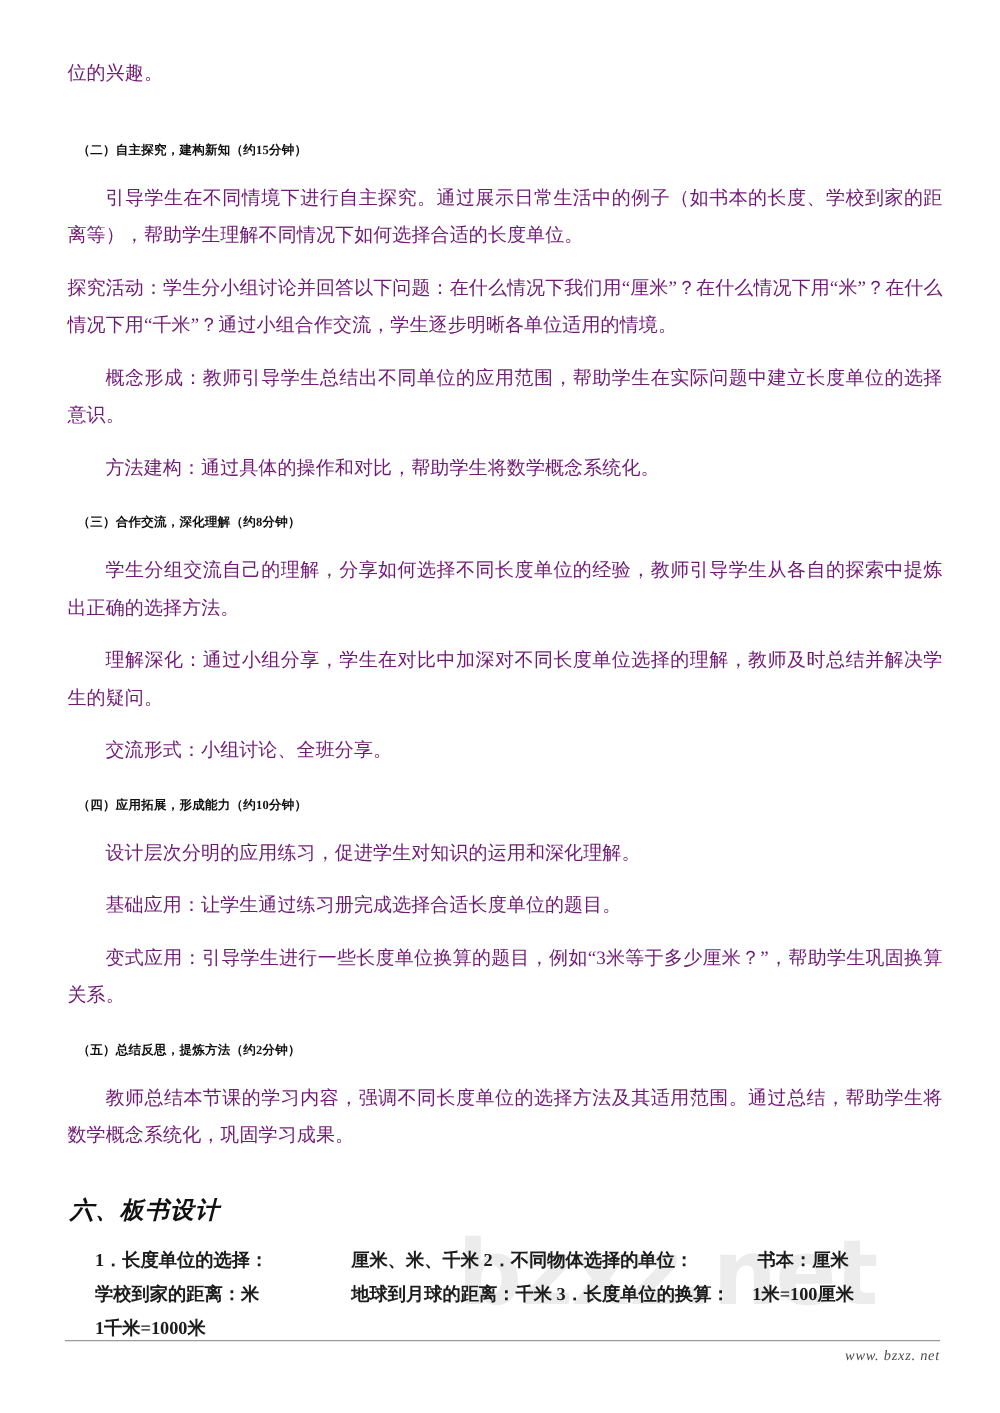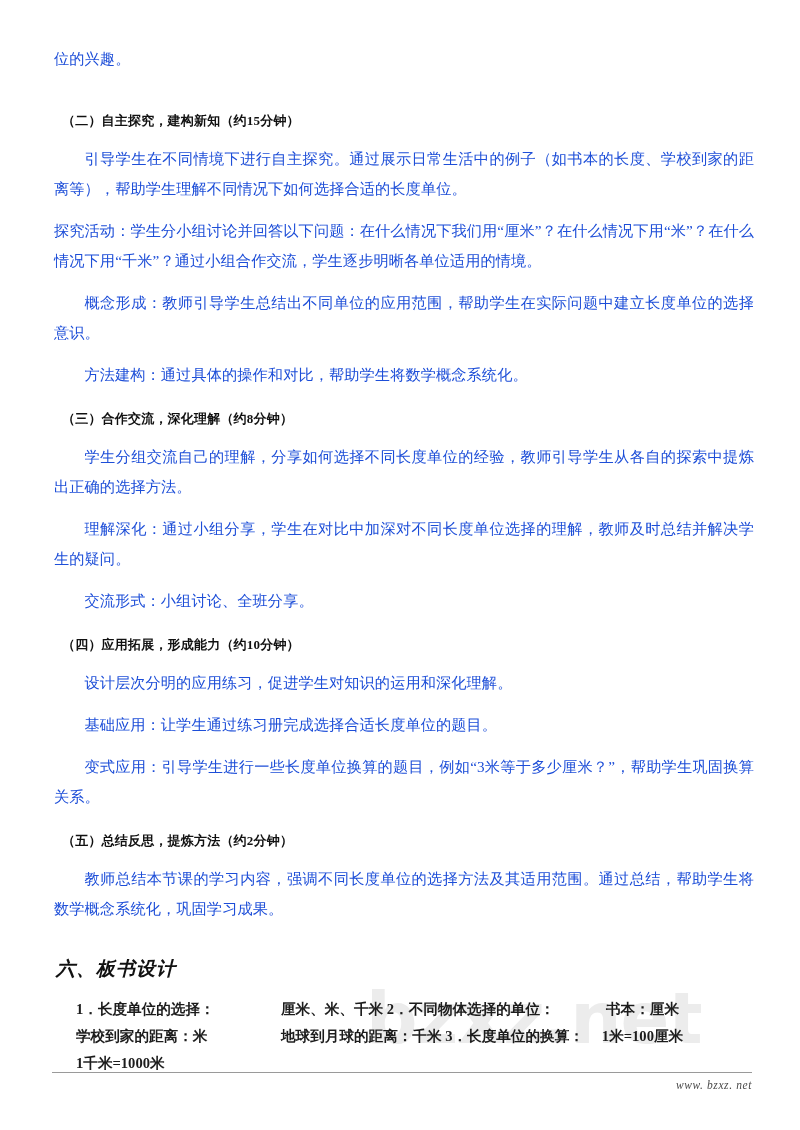--- a/index.html
+++ b/index.html
@@ -45,28 +45,28 @@
     padding: 44px 46px 0 54px;
     box-sizing: border-box;
     z-index: 2;
   }
   .para {
     font-size: 15.2px;
     line-height: 30px;
     text-align: justify;
     text-justify: inter-ideograph;
     margin: 0 0 12px 0;
-    color: #1d4ed8;
+    color: #701a75;
     letter-spacing: 0.1px;
   }
   .para.indent {
     text-indent: 2em;
   }
   .heading-sub {
-    font-size: 13px;
+    font-size: 10px;
     font-weight: bold;
     line-height: 30px;
     margin: 14px 0 8px 8px;
     color: #111111;
     letter-spacing: 0.2px;
   }
   .heading-main {
     font-size: 19px;
     font-weight: bold;
     line-height: 30px;

